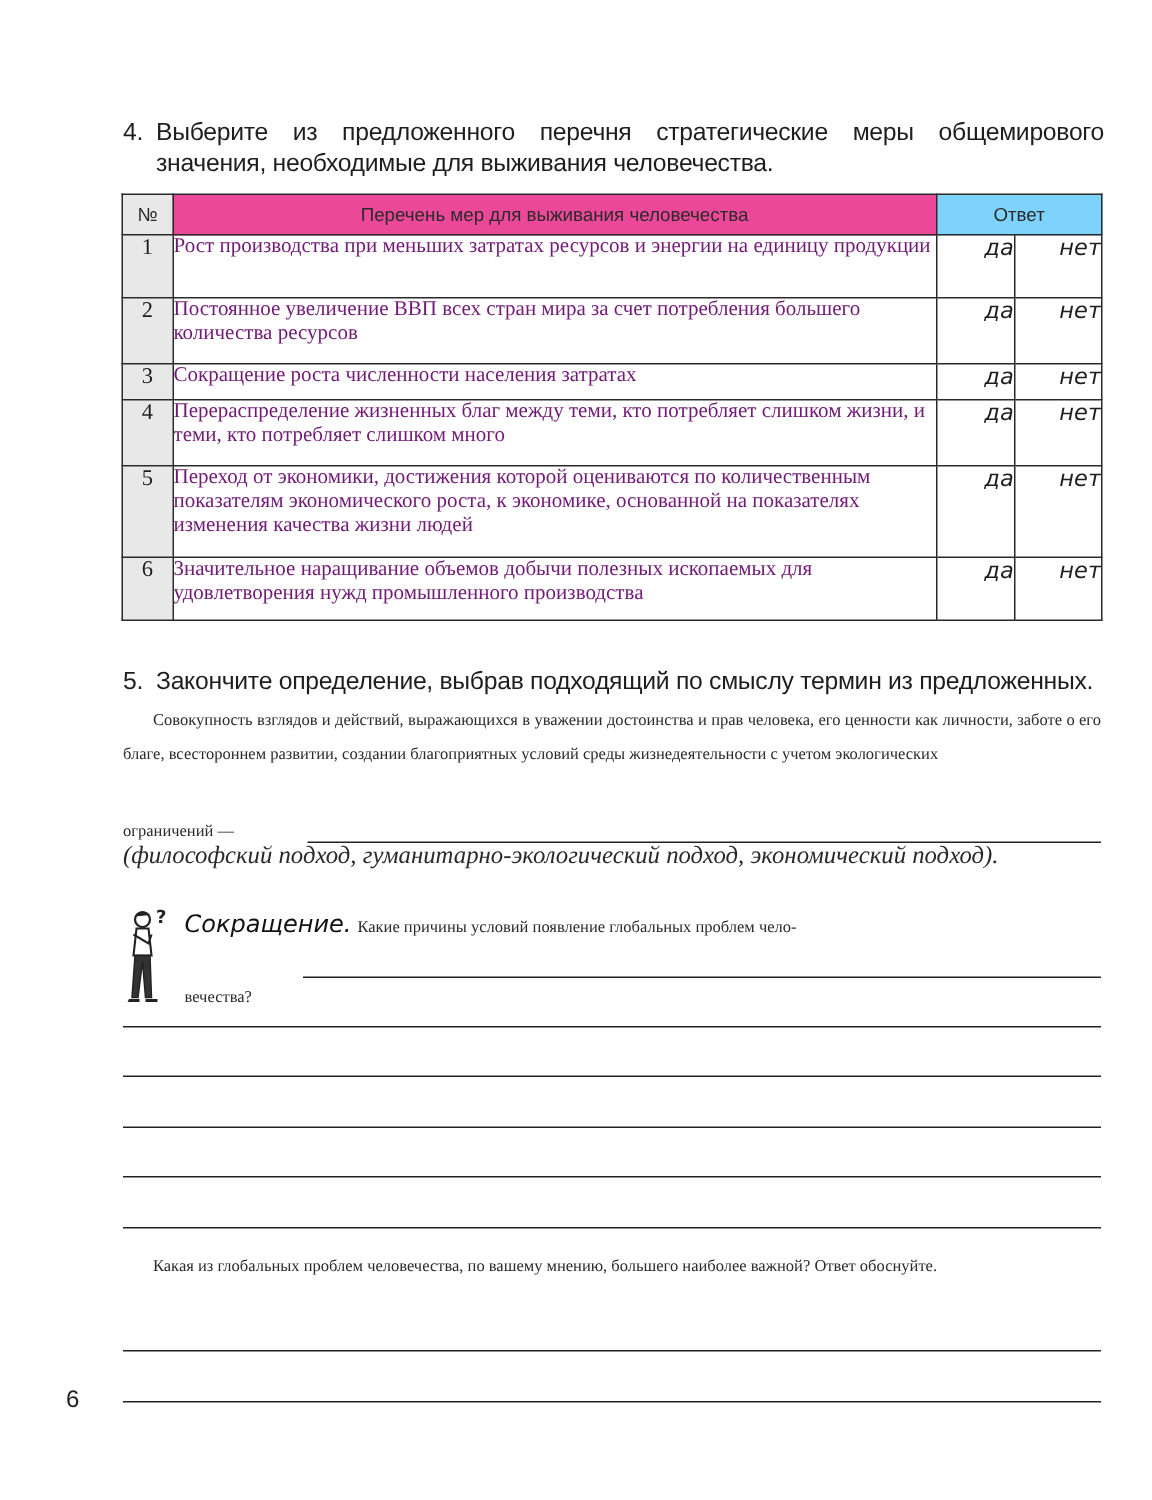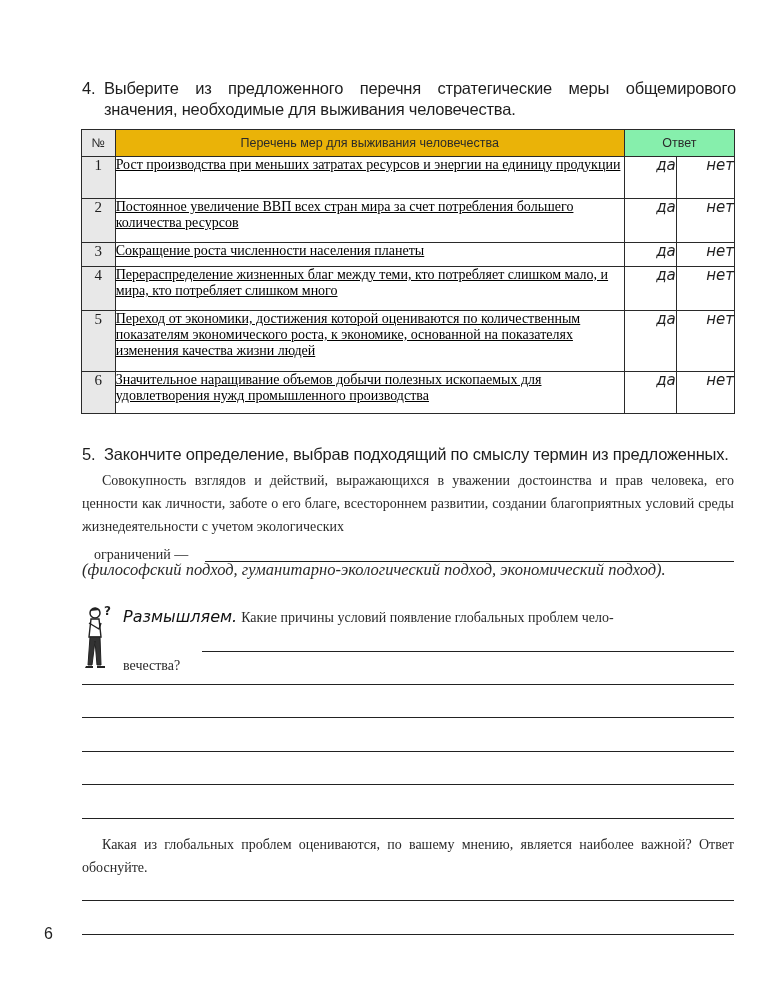--- a/index.html
+++ b/index.html
@@ -26,34 +26,34 @@
   table.measures td, table.measures th {
     border: 1.3px solid #2a2a2a;
     padding: 0; vertical-align: top;
   }
   table.measures th {
     font-family: "Liberation Sans", sans-serif; font-weight: normal;
     font-size: 12.5px; color: #2a2a2a; height: 26px; vertical-align: middle;
     text-align: center;
   }
   th.col-num, td.col-num { width: 32px; background: #e8e8e8; }
-  th.col-text { background: #eab308; }
-  th.col-ans { background: #86efac; }
+  th.col-text { background: #ec4899; }
+  th.col-ans { background: #7dd3fc; }
   td.col-num { text-align: center; padding-top: 5px; font-size: 15px; }
-  td.col-text { padding: 5px 8px 3px 7px; color: #000000; width: 498px; text-decoration: underline; }
+  td.col-text { padding: 5px 8px 3px 7px; color: #701a75; width: 498px; }
   td.col-yes, td.col-no {
     text-align: right; padding-top: 4px;
     font-family: "DejaVu Sans", sans-serif; font-style: italic;
     font-size: 15px; color: #1e1e1e;
   }
   td.col-yes { width: 50px; }
   td.col-no { width: 56px; }
 
   .para {
-    font-family: "Liberation Serif", serif; font-size: 14px; line-height: 23px;
+    font-family: "Liberation Serif", serif; font-size: 11px; line-height: 23px;
     color: #2a2a2a; text-align: justify;
   }
   .indent { text-indent: 20px; }
   .fill-line { border-bottom: 1.5px solid #222; position: absolute; }
   .hint { font-style: italic; font-family: "Liberation Serif", serif; font-size: 16.5px; color: #2a2a2a; }
   .reflect-label {
     font-family: "DejaVu Sans", sans-serif; font-style: italic; font-size: 16px; color: #111;
   }
   .page-num { font-family: "Liberation Sans", sans-serif; font-size: 16px; color: #222; }
 </style>
@@ -81,27 +81,27 @@
       <td class="col-no">нет</td>
     </tr>
     <tr style="height:44px;">
       <td class="col-num">2</td>
       <td class="col-text">Постоянное увеличение ВВП всех стран мира за счет потребления большего количества ресурсов</td>
       <td class="col-yes">да</td>
       <td class="col-no">нет</td>
     </tr>
     <tr style="height:24px;">
       <td class="col-num">3</td>
-      <td class="col-text">Сокращение роста численности населения планеты</td>
+      <td class="col-text">Сокращение роста численности населения затратах</td>
       <td class="col-yes">да</td>
       <td class="col-no">нет</td>
     </tr>
     <tr style="height:44px;">
       <td class="col-num">4</td>
-      <td class="col-text">Перераспределение жизненных благ между теми, кто потребляет слишком мало, и мира, кто потребляет слишком много</td>
+      <td class="col-text">Перераспределение жизненных благ между теми, кто потребляет слишком жизни, и теми, кто потребляет слишком много</td>
       <td class="col-yes">да</td>
       <td class="col-no">нет</td>
     </tr>
     <tr style="height:61px;">
       <td class="col-num">5</td>
       <td class="col-text">Переход от экономики, достижения которой оцениваются по количественным показателям экономического роста, к экономике, основанной на показателях изменения качества жизни людей</td>
       <td class="col-yes">да</td>
       <td class="col-no">нет</td>
     </tr>
     <tr style="height:42px;">
@@ -113,21 +113,21 @@
   </tbody>
 </table>
 
 <div class="abs task-title" style="left:82px; top:444px; width:660px;">
   <span class="task-num">5.</span>
   <div class="task-text" style="white-space:nowrap;">Закончите определение, выбрав подходящий по смыслу термин из предложенных.</div>
 </div>
 
 <div class="abs para indent" style="left:82px; top:469px; width:652px;">Совокупность взглядов и действий, выражающихся в уважении достоинства и прав человека, его ценности как личности, заботе о его благе, всестороннем развитии, создании благоприятных условий среды жизнедеятельности с учетом экологических</div>
 
-<div class="abs para" style="left:82px; top:543px; white-space:nowrap;margin-left:12px;">ограничений —</div>
+<div class="abs para" style="left:82px; top:543px; white-space:nowrap;">ограничений —</div>
 <div class="abs fill-line" style="left:205px; top:545px; width:529px; height:16px;">
   <span></span>
 </div>
 <div class="abs hint" style="left:82px; top:560px; white-space:nowrap;">(философский подход, гуманитарно-экологический подход, экономический подход).</div>
 
 <div class="abs" style="left:80px; top:603px; width:38px; height:68px;">
   <svg width="38" height="68" viewBox="0 0 38 68">
 
     <text x="24" y="12" font-size="12" font-family="DejaVu Sans, sans-serif" font-weight="bold" fill="#222">?</text>
 
@@ -139,34 +139,34 @@
     <path d="M9 20 L19 26 L21 20" fill="none" stroke="#222" stroke-width="1.4"></path>
 
     <path d="M10 34 L8 62 L12 62 L15 38 L17 62 L21 62 L20 34 Z" fill="#333" stroke="#222" stroke-width="1"></path>
 
     <path d="M6 63 L13 63 L13 65 L5 65 Z" fill="#222"></path>
     <path d="M17 63 L25 63 L25 65 L17 65 Z" fill="#222"></path>
   </svg>
 </div>
 
 <div class="abs" style="left:123px; top:606px; width:612px; white-space:nowrap;">
-  <span class="reflect-label">Размышляем.</span>
+  <span class="reflect-label">Сокращение.</span>
   <span class="para">Какие причины условий появление глобальных проблем чело-</span>
 </div>
 <div class="abs para" style="left:123px; top:638px; white-space:nowrap;margin-top:16px;">вечества?</div>
 <div class="abs fill-line" style="left:202px; top:637px; width:532px; height:14px;">
   <span></span>
 </div>
 
 <div class="abs fill-line" style="left:82px; top:684px; width:652px;"></div>
 <div class="abs fill-line" style="left:82px; top:717px; width:652px;"></div>
 <div class="abs fill-line" style="left:82px; top:751px; width:652px;"></div>
 <div class="abs fill-line" style="left:82px; top:784px; width:652px;"></div>
 <div class="abs fill-line" style="left:82px; top:818px; width:652px;"></div>
 
-<div class="abs para indent" style="left:82px; top:833px; width:652px;">Какая из глобальных проблем оцениваются, по вашему мнению, является наиболее важной? Ответ обоснуйте.</div>
+<div class="abs para indent" style="left:82px; top:833px; width:652px;">Какая из глобальных проблем человечества, по вашему мнению, большего наиболее важной? Ответ обоснуйте.</div>
 
 <div class="abs fill-line" style="left:82px; top:900px; width:652px;">
   <span></span>
 </div>
 <div class="abs fill-line" style="left:82px; top:934px; width:652px;"></div>
 
 <div class="abs page-num" style="left:44px; top:925px;">6</div>
 
 </body></html>

